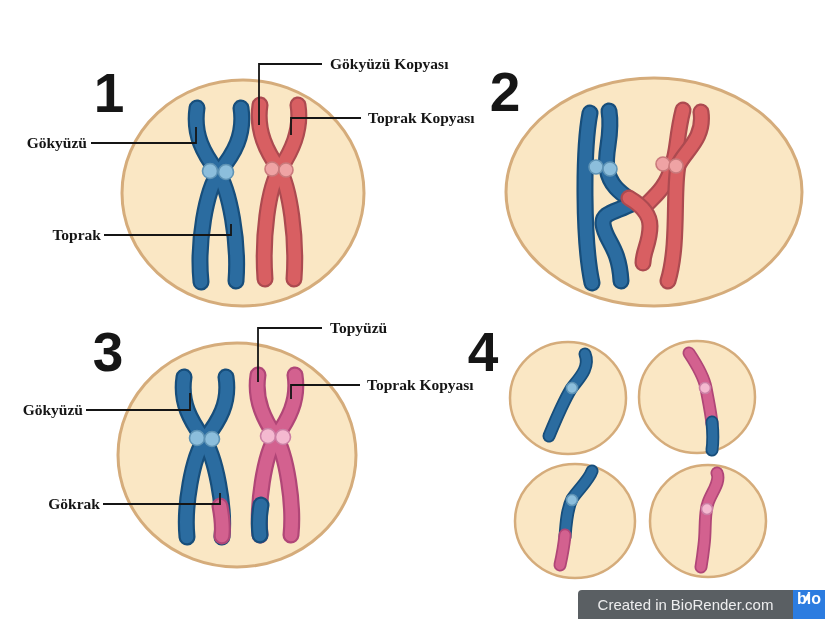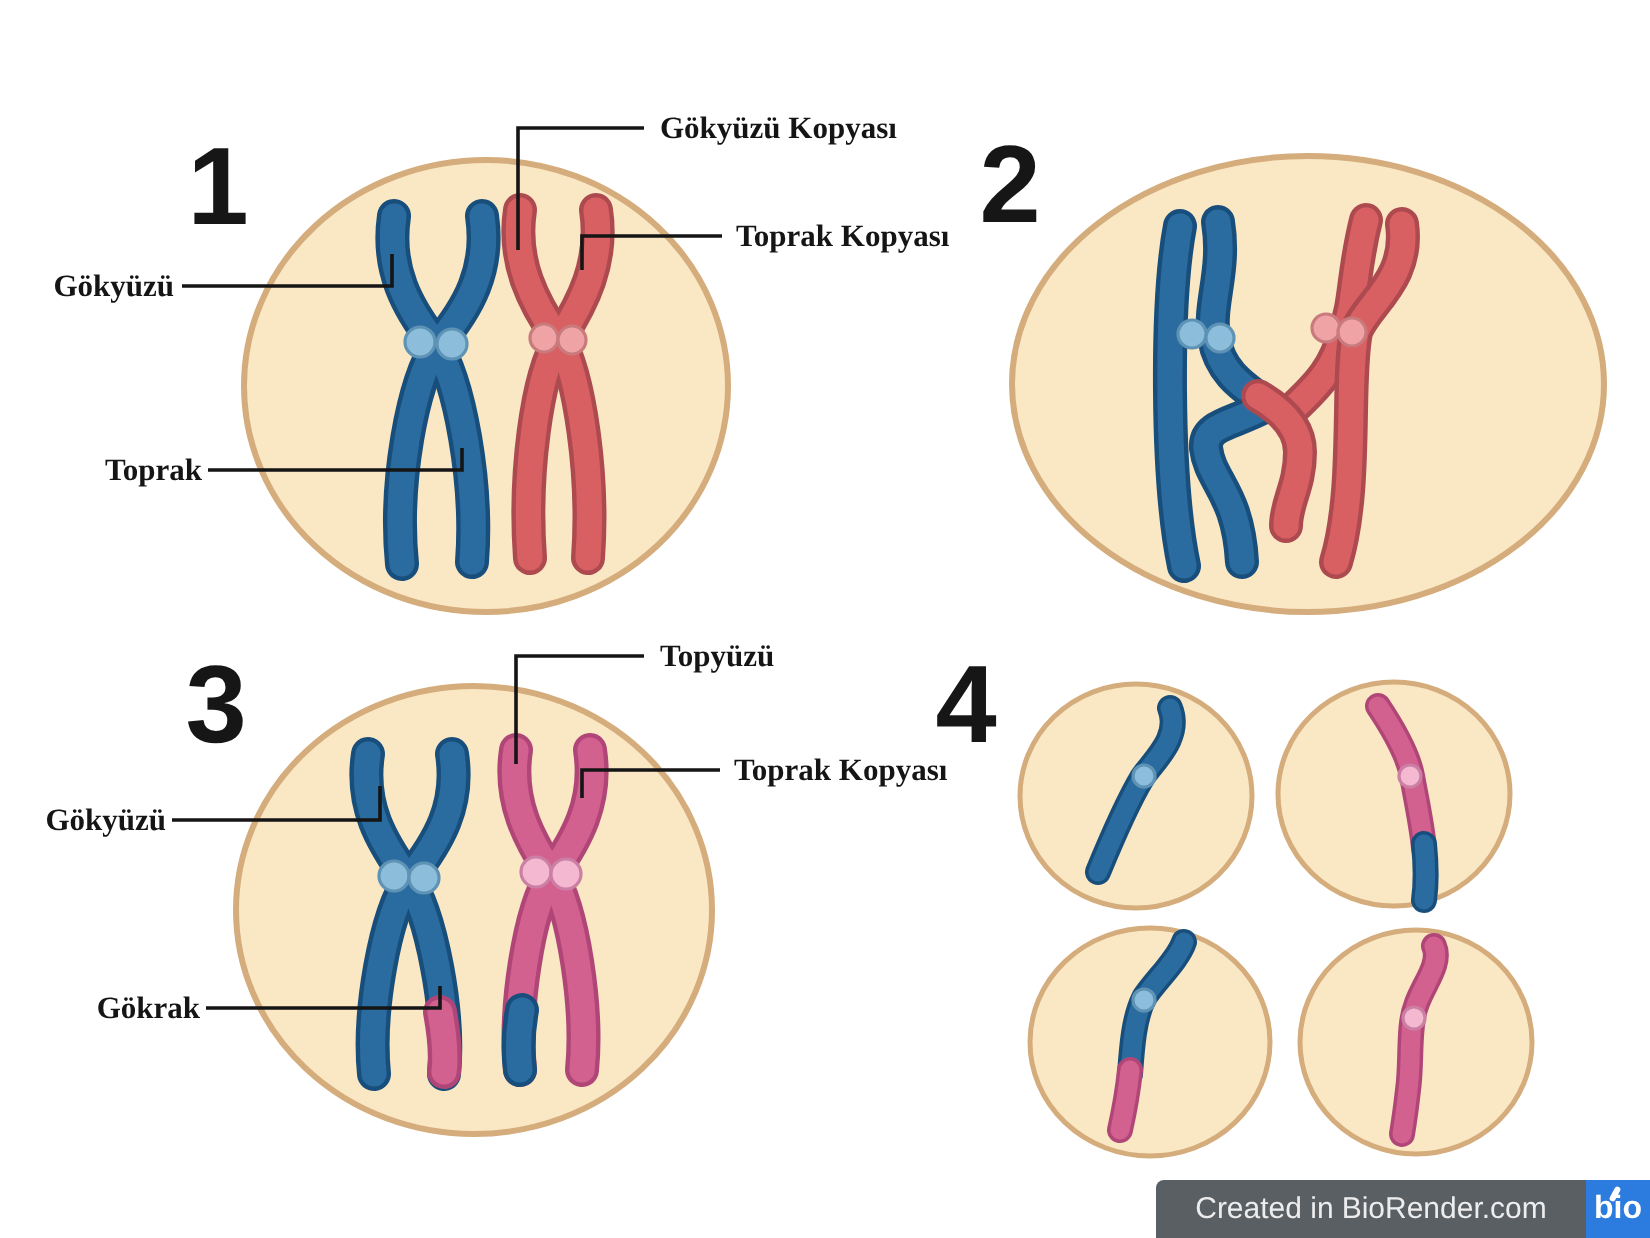--- a/index.html
+++ b/index.html
@@ -41,21 +41,21 @@
   .cen-p { fill:var(--pink_light,#F4B9D0); stroke:var(--pink_mid,#CC7FA5); stroke-width:1.6; }
 
   
   .footer { position:absolute; left:578px; top:590px; width:247px; height:29px; display:flex;
             border-top-left-radius:4px; overflow:hidden; }
   .footer-credit { background:var(--footer_bg,#5A5F63); flex:1; display:flex; align-items:center;
                    justify-content:center; gap:4px; color:var(--footer_text,#EDEDEE);
                    font-size:15px; }
   .footer-credit .brand { font-weight:400; }
   .footer-logo { width:32px; background:var(--logo_bg,#2C7CE0); position:relative; display:flex;
-                 align-items:center; justify-content:center; color:#ffffff; font-weight:700;
+                 align-items:flex-start; justify-content:center; color:#ffffff; font-weight:700;
                  font-size:16px; }
   .logo-accent { position:absolute; width:3px; height:8px; background:#ffffff; border-radius:1.5px;
                  transform:rotate(28deg); top:3px; left:13px; }
 </style>
 </head>
 <body>
 
 <div class="canvas">
 <svg width="825" height="619" viewBox="0 0 825 619">
 

